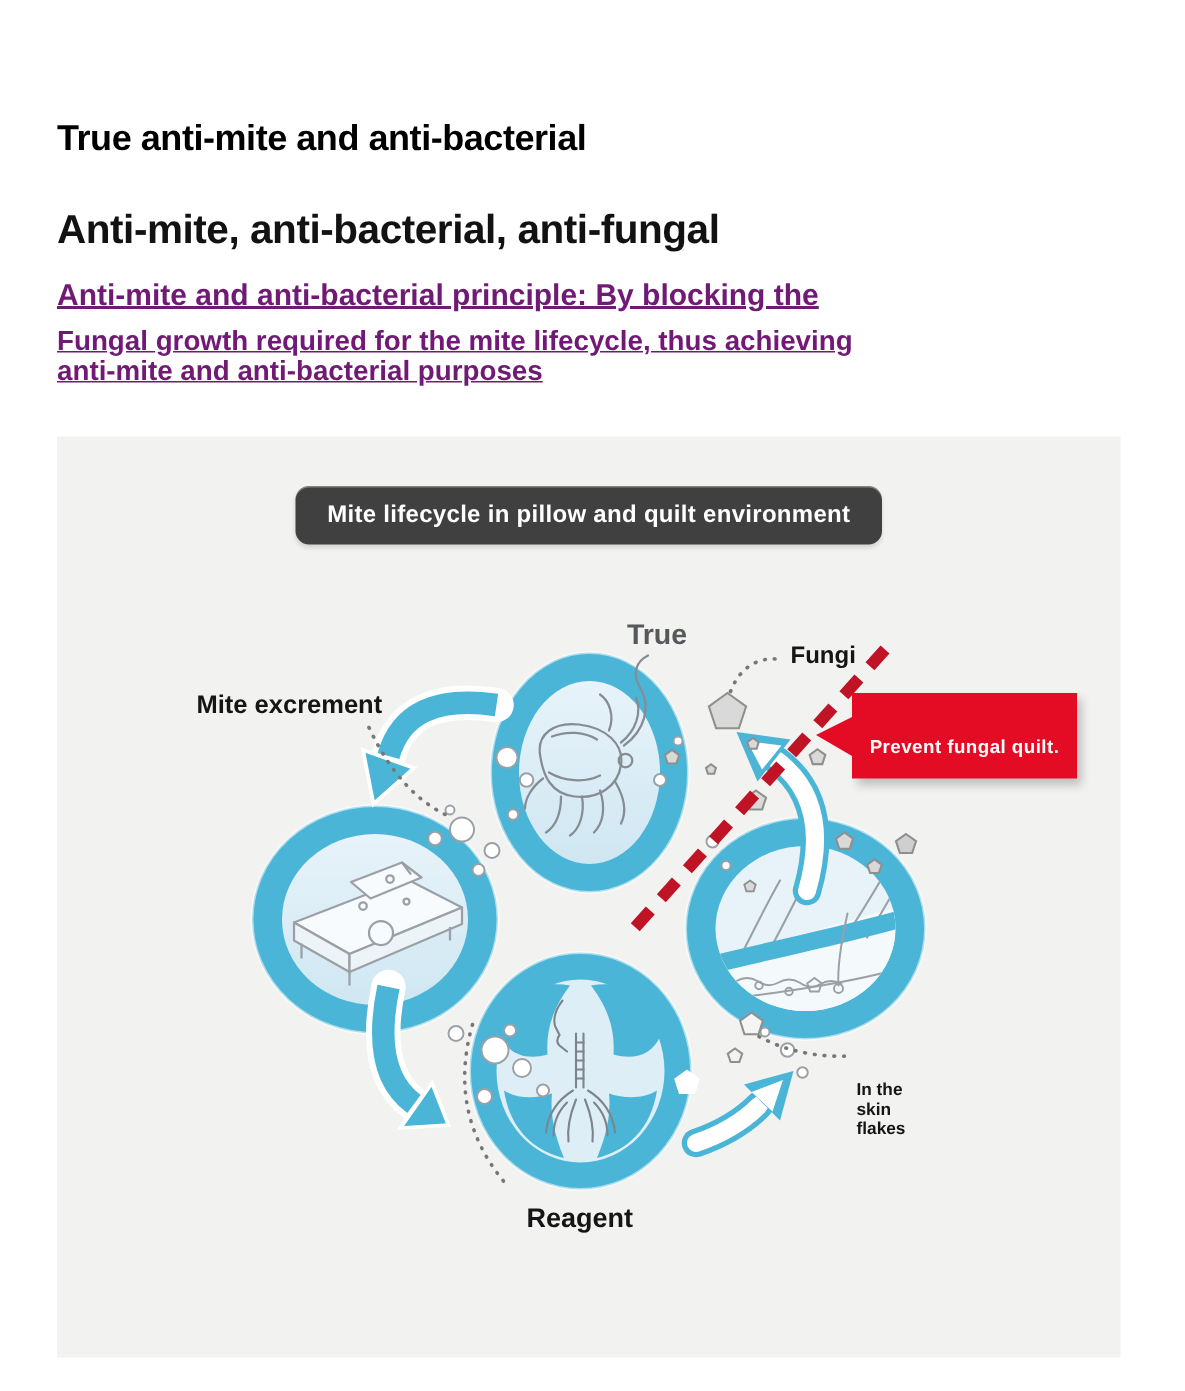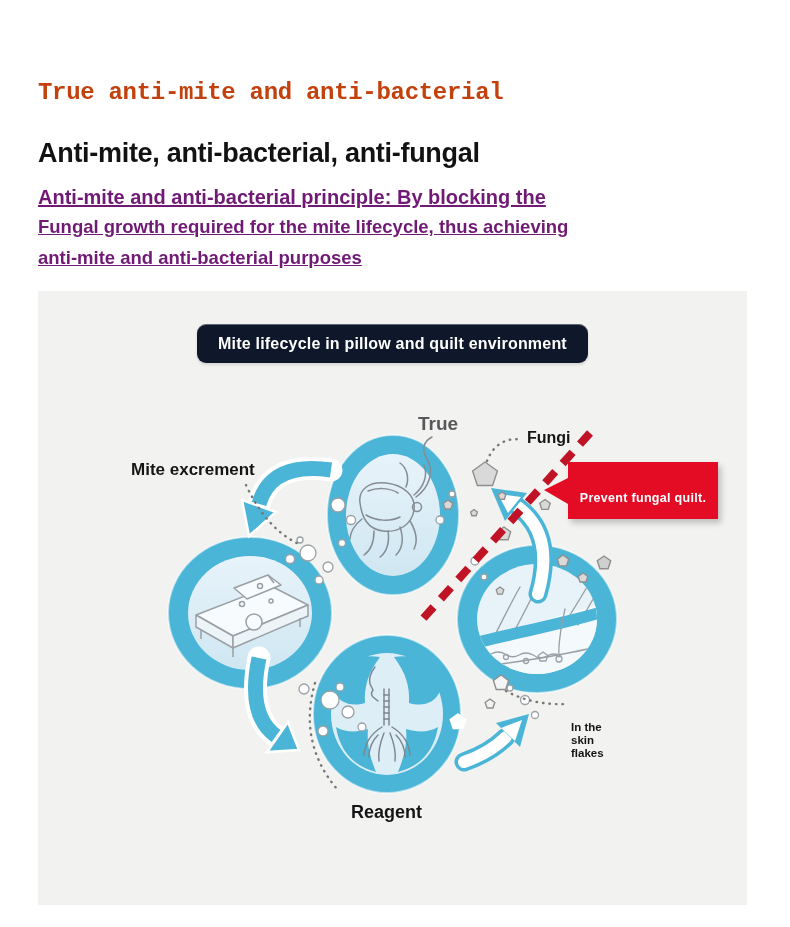--- a/index.html
+++ b/index.html
@@ -1,30 +1,30 @@
 <!DOCTYPE html>
 <html><head>
 <meta charset="utf-8">
 <style>
   html,body{margin:0;padding:0;background:#fff;}
   .page{position:relative;width:790px;height:927px;background:#ffffff;overflow:hidden;
         font-family:"Liberation Sans","DejaVu Sans",sans-serif;}
   
   .hdr-title{position:absolute;left:38px;top:79px;font-size:24px;font-weight:800;
-             color:#c2410c;letter-spacing:-0.3px;font-family:Liberation Mono, monospace;}
+             color:#000000;letter-spacing:-0.3px;}
   .hdr-subtitle{position:absolute;left:38px;top:138px;font-size:27px;font-weight:800;
              color:#121212;letter-spacing:-0.3px;}
   .principle{position:absolute;left:38px;top:186px;color:#701a75;font-weight:700;text-decoration:underline;}
   .principle .l1{font-size:20px;margin-bottom:9px;}
   .principle .l2{font-size:18.5px;line-height:18.5px;margin-bottom:0;}
-  .principle .l3{font-size:18.5px;line-height:18.5px;margin-top:12px;}
+  .principle .l3{font-size:18.5px;line-height:18.5px;margin-top:1px;}
   
   .panel{position:absolute;left:38px;top:291px;width:709px;height:614px;background:#f2f2f1;}
   .panel svg{position:absolute;left:0;top:0;}
-  .banner{position:absolute;left:159px;top:33px;width:391px;height:39px;background:#0f172a;
+  .banner{position:absolute;left:159px;top:33px;width:391px;height:39px;background:#404040;
           border-radius:9px;box-shadow:0 2px 3px rgba(0,0,0,0.12), inset 0 1px 0 rgba(255,255,255,0.35);
           display:flex;align-items:center;justify-content:center;}
   .banner span{color:#ffffff;font-size:16px;font-weight:800;letter-spacing:0.2px;}
   
   .lbl{position:absolute;font-weight:800;color:#151515;white-space:nowrap;}
   .lbl-mite{left:360px;top:122px;width:80px;text-align:center;font-size:19px;color:#57585a;}
   .lbl-fungi{left:489px;top:138px;font-size:16px;}
   .lbl-excrement{left:93px;top:169px;font-size:17px;}
   .lbl-reagent{left:277px;top:511px;font-size:18px;margin-left:36px;}
   .lbl-flakes{left:533px;top:401px;font-size:11.5px;line-height:13px;margin-top:29px;}

